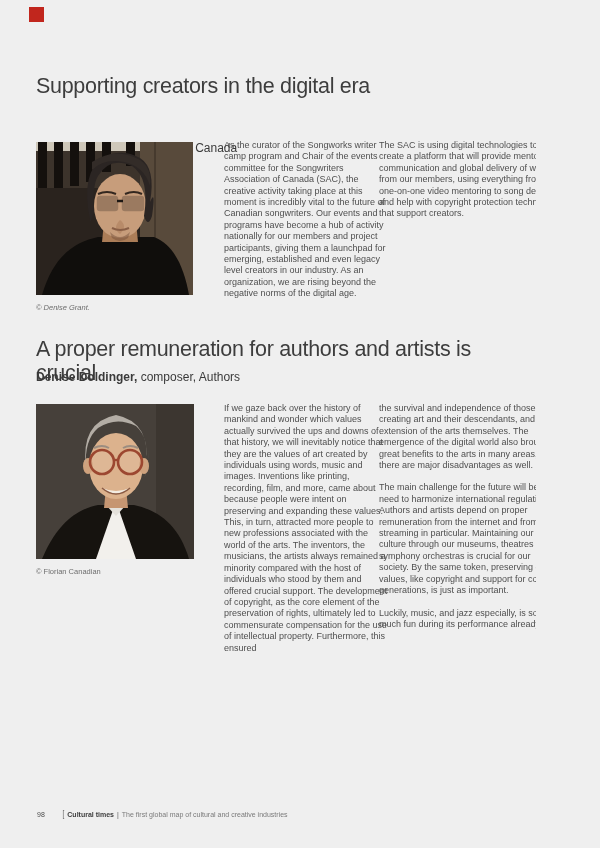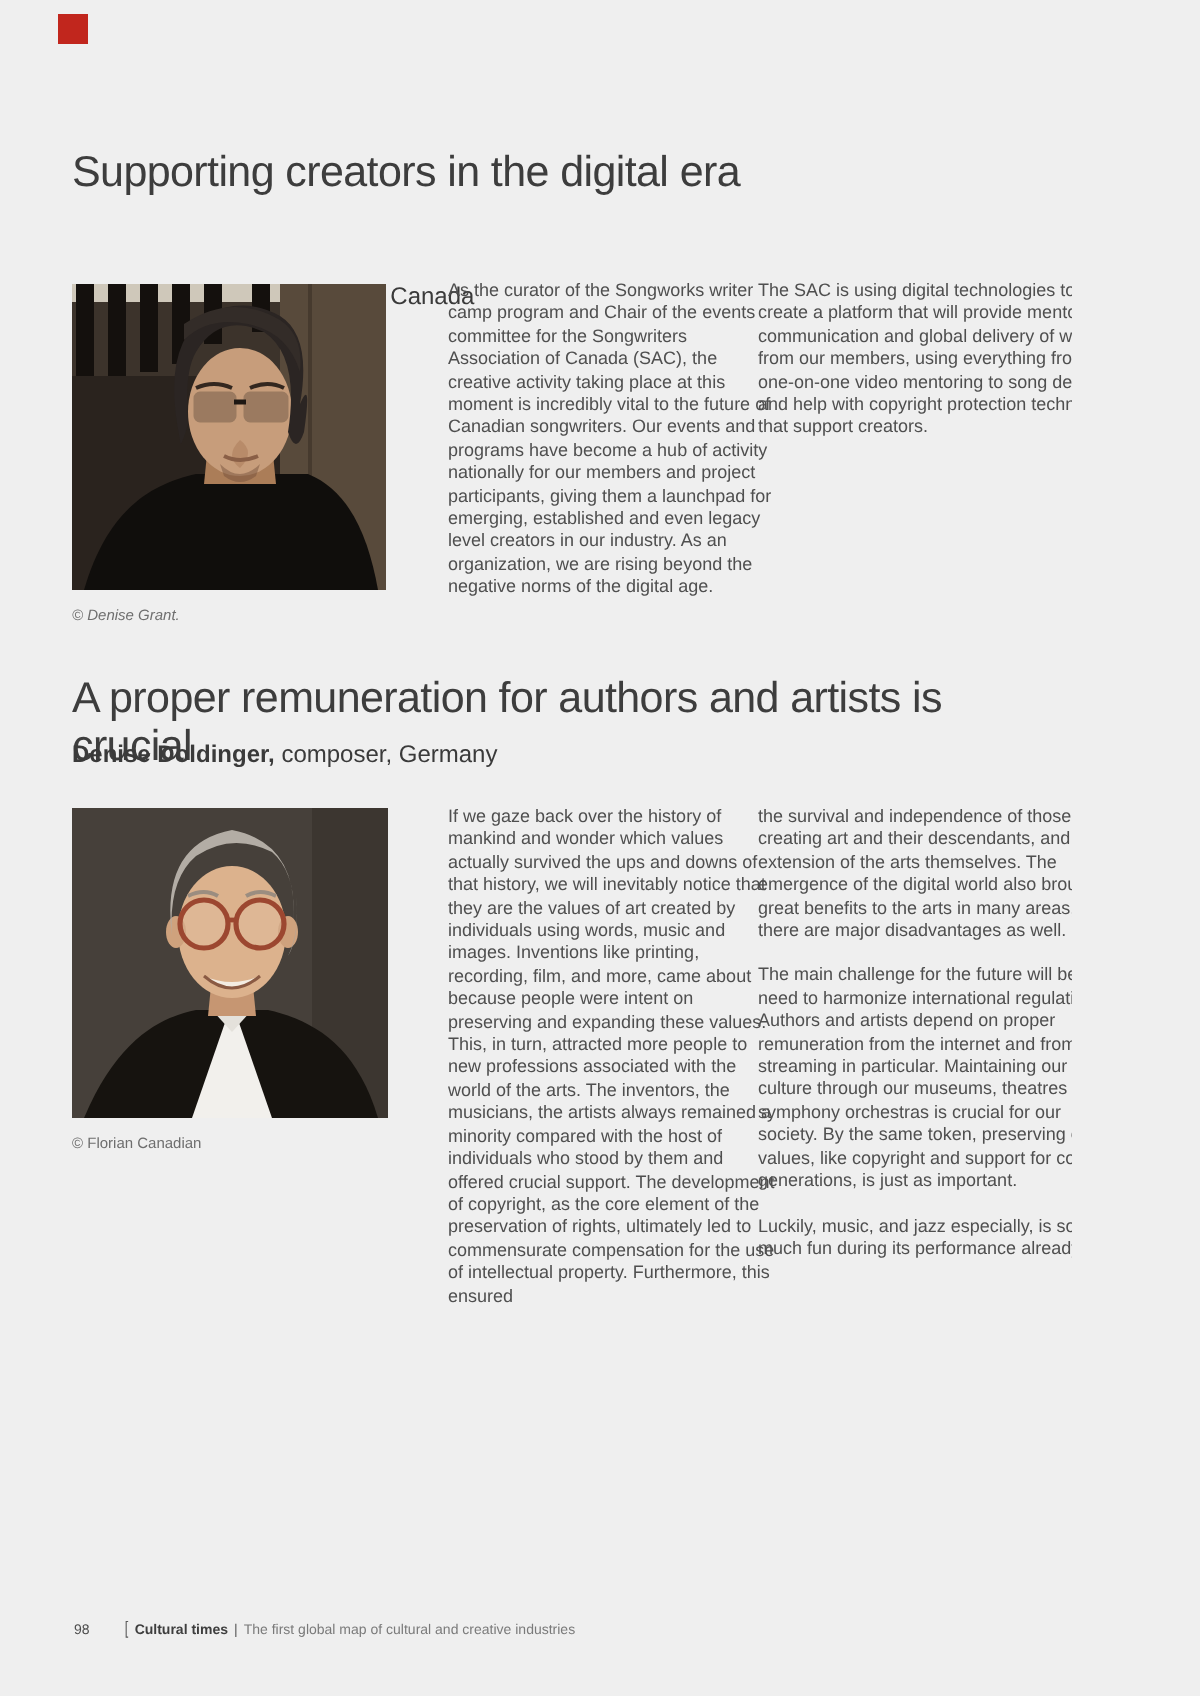--- a/index.html
+++ b/index.html
@@ -127,21 +127,21 @@
   <div class="credit credit-1">© Denise Grant.</div>
 
   <div class="col col-1 c1">
     <p>As the curator of the Songworks writer camp program and Chair of the events committee for the Songwriters Association of Canada (SAC), the creative activity taking place at this moment is incredibly vital to the future of Canadian songwriters. Our events and programs have become a hub of activity nationally for our members and project participants, giving them a launchpad for emerging, established and even legacy level creators in our industry. As an organization, we are rising beyond the negative norms of the digital age.</p>
   </div>
   <div class="col col-2 c1">
     <p>The SAC is using digital technologies to create a platform that will provide mentoring, communication and global delivery of work from our members, using everything from one-on-one video mentoring to song delivery and help with copyright protection techniques that support creators.</p>
   </div>
 
   <h1 class="article-title t2">A proper remuneration for authors and artists is crucial</h1>
-  <div class="byline b2"><span class="name">Denise Doldinger,</span><span> composer, Germany</span></div>
+  <div class="byline b2"><span class="name">Denise Doldinger,</span><span> composer, Authors</span></div>
 
   <div class="photo photo-2">
     <svg width="158" height="155" viewBox="0 0 158 155">
       <rect width="158" height="155" fill="#46403a"></rect>
       <rect x="120" y="0" width="38" height="155" fill="#3c3630"></rect>
       <path d="M6,155 C24,112 48,104 62,101 L98,101 C120,106 142,118 153,155 Z" fill="#16130f"></path>
       <path d="M60,155 L78,103 L82,103 L100,155 Z" fill="#f2f0ec"></path>
       <path d="M70,101 L80,112 L90,101 Z" fill="#e4e1db"></path>
       <path d="M70,84 L90,84 L92,104 L68,104 Z" fill="#c69672"></path>
       <ellipse cx="80" cy="62" rx="27" ry="33" fill="#dcb28d"></ellipse>

